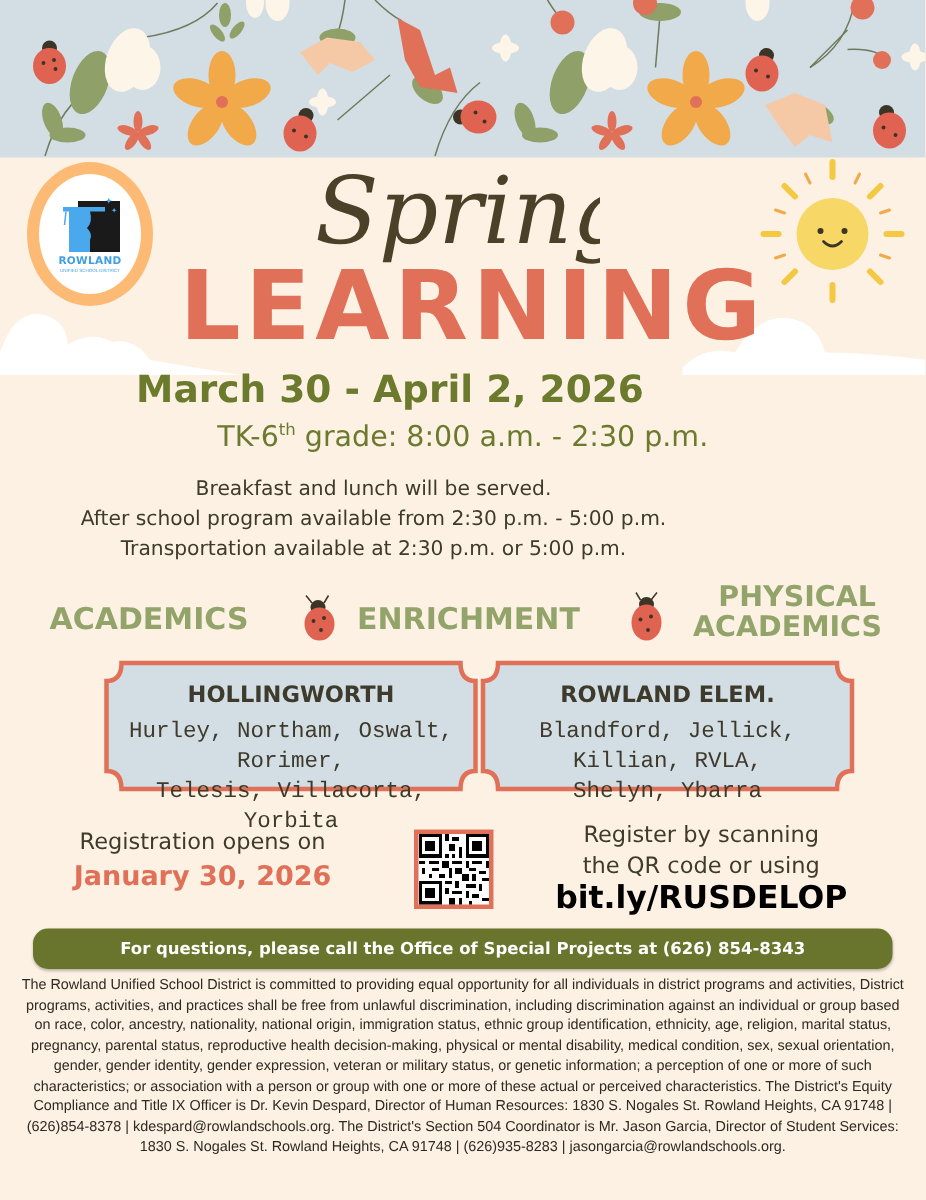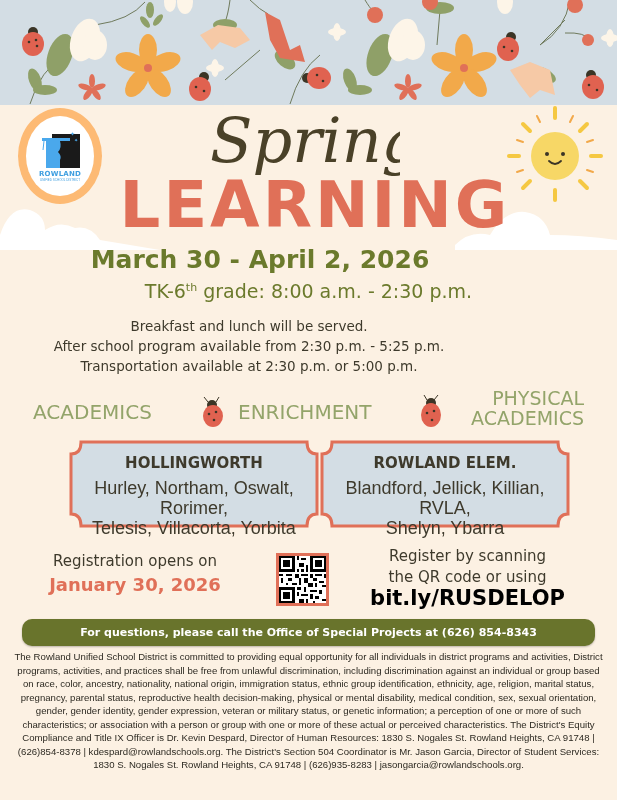--- a/index.html
+++ b/index.html
@@ -20,31 +20,31 @@
   .spring { position: absolute; left: 200px; top: 92px; width: 200px; height: 95px; }
   .learning { position: absolute; left: 115px; top: 170px; width: 400px; text-align: center; font-family: "DejaVu Sans", sans-serif; font-weight: bold; font-size: 64px; letter-spacing: 3px; color: #e07058; line-height: 70px; }
 
   .sun { position: absolute; left: 505px; top: 104px; }
 
   .dates { position: absolute; left: 0; top: 245px; width: 520px; text-align: center; font-family: "DejaVu Sans", sans-serif; font-weight: bold; font-size: 25px; color: #6b7a2c; }
   .grade { position: absolute; left: 0; top: 280px; width: 617px; text-align: center; font-family: "DejaVu Sans", sans-serif; font-size: 19px; color: #6b7a2c; }
   .grade sup { font-size: 11px; }
   .info { position: absolute; left: 0; top: 316px; width: 498px; text-align: center; font-family: "DejaVu Sans", sans-serif; font-size: 13.5px; line-height: 20px; color: #3e3a2c; }
 
-  .pillars { position: absolute; left: 0; top: 388px; width: 617px; height: 44px; font-family: "DejaVu Sans", sans-serif; font-weight: normal; color: #93a46a; }
+  .pillars { position: absolute; left: 0; top: 388px; width: 617px; height: 44px; font-family: "DejaVu Sans", sans-serif; font-weight: bold; color: #93a46a; }
   .pillar { position: absolute; font-size: 20px; line-height: 20px; }
   .p1 { left: 33px; top: 14px; }
   .p2 { left: 238px; top: 14px; }
   .p3 { left: 462px; top: 0; text-align: right; width: 122px; font-size: 19px; }
   .bug { position: absolute; }
 
   .school { position: absolute; top: 440px; width: 250px; height: 88px; }
   .school svg { position: absolute; left: 0; top: 0; }
   .school-name { position: absolute; left: 0; top: 14px; width: 100%; text-align: center; font-family: "DejaVu Sans", sans-serif; font-weight: bold; font-size: 15px; color: #3e3a2c; }
-  .school-list { position: absolute; left: 0; top: 38px; width: 100%; text-align: center; font-family: Liberation Sans, sans-serif; font-size: 18px; line-height: 20px; color: #3e3a2c; }
+  .school-list { position: absolute; left: 0; top: 38px; width: 100%; text-align: center; font-family: Liberation Mono, monospace; font-size: 15px; line-height: 20px; color: #3e3a2c; }
   .s1 { left: 49px; margin-left: 20px; }
   .s2 { left: 320px; }
 
   .reg { position: absolute; left: 20px; top: 552px; width: 230px; text-align: center; font-family: "DejaVu Sans", sans-serif; }
   .reg-label { font-size: 15px; color: #3e3a2c; }
   .reg-date { font-weight: bold; font-size: 18px; color: #e07058; margin-top: 4px; }
 
   .qr { position: absolute; left: 276px; top: 553px; width: 53px; height: 53px; border: 3px solid #e07058; background: #fff; }
 
   .scan { position: absolute; left: 360px; top: 546px; width: 215px; text-align: center; font-family: "DejaVu Sans", sans-serif; font-size: 15px; line-height: 21px; color: #3e3a2c; }
@@ -239,21 +239,21 @@
     <circle cx="58" cy="50" r="2" fill="#3b3526"></circle>
   <path d="M44 57 Q50 63 56 57" stroke="#3b3526" stroke-width="1.8" fill="none" stroke-linecap="round"></path>
 </svg>
 
 <div class="dates">March 30 - April 2, 2026</div>
 <div class="grade">
   <span>TK-6</span><sup>th</sup><span> grade: 8:00 a.m. - 2:30 p.m.</span>
 </div>
 <div class="info">
   <div>Breakfast and lunch will be served.</div>
-  <div>After school program available from 2:30 p.m. - 5:25 p.m.</div>
+  <div>After school program available from 2:30 p.m. - 5:00 p.m.</div>
   <div>Transportation available at 2:30 p.m. or 5:00 p.m.</div>
 </div>
 
 <div class="pillars">
   <div class="pillar p1">ACADEMICS</div>
   <svg class="bug" style="left:200px;top:8px" width="26" height="32" viewBox="0 0 26 32">
     <line x1="8" y1="6" x2="4" y2="1" stroke="#3b3526" stroke-width="1"></line>
       <line x1="16" y1="6" x2="19" y2="1" stroke="#3b3526" stroke-width="1"></line>
     <circle cx="12" cy="9" r="5" fill="#3b3526"></circle>
       <ellipse cx="13" cy="20" rx="10" ry="11" fill="#e06250"></ellipse>

